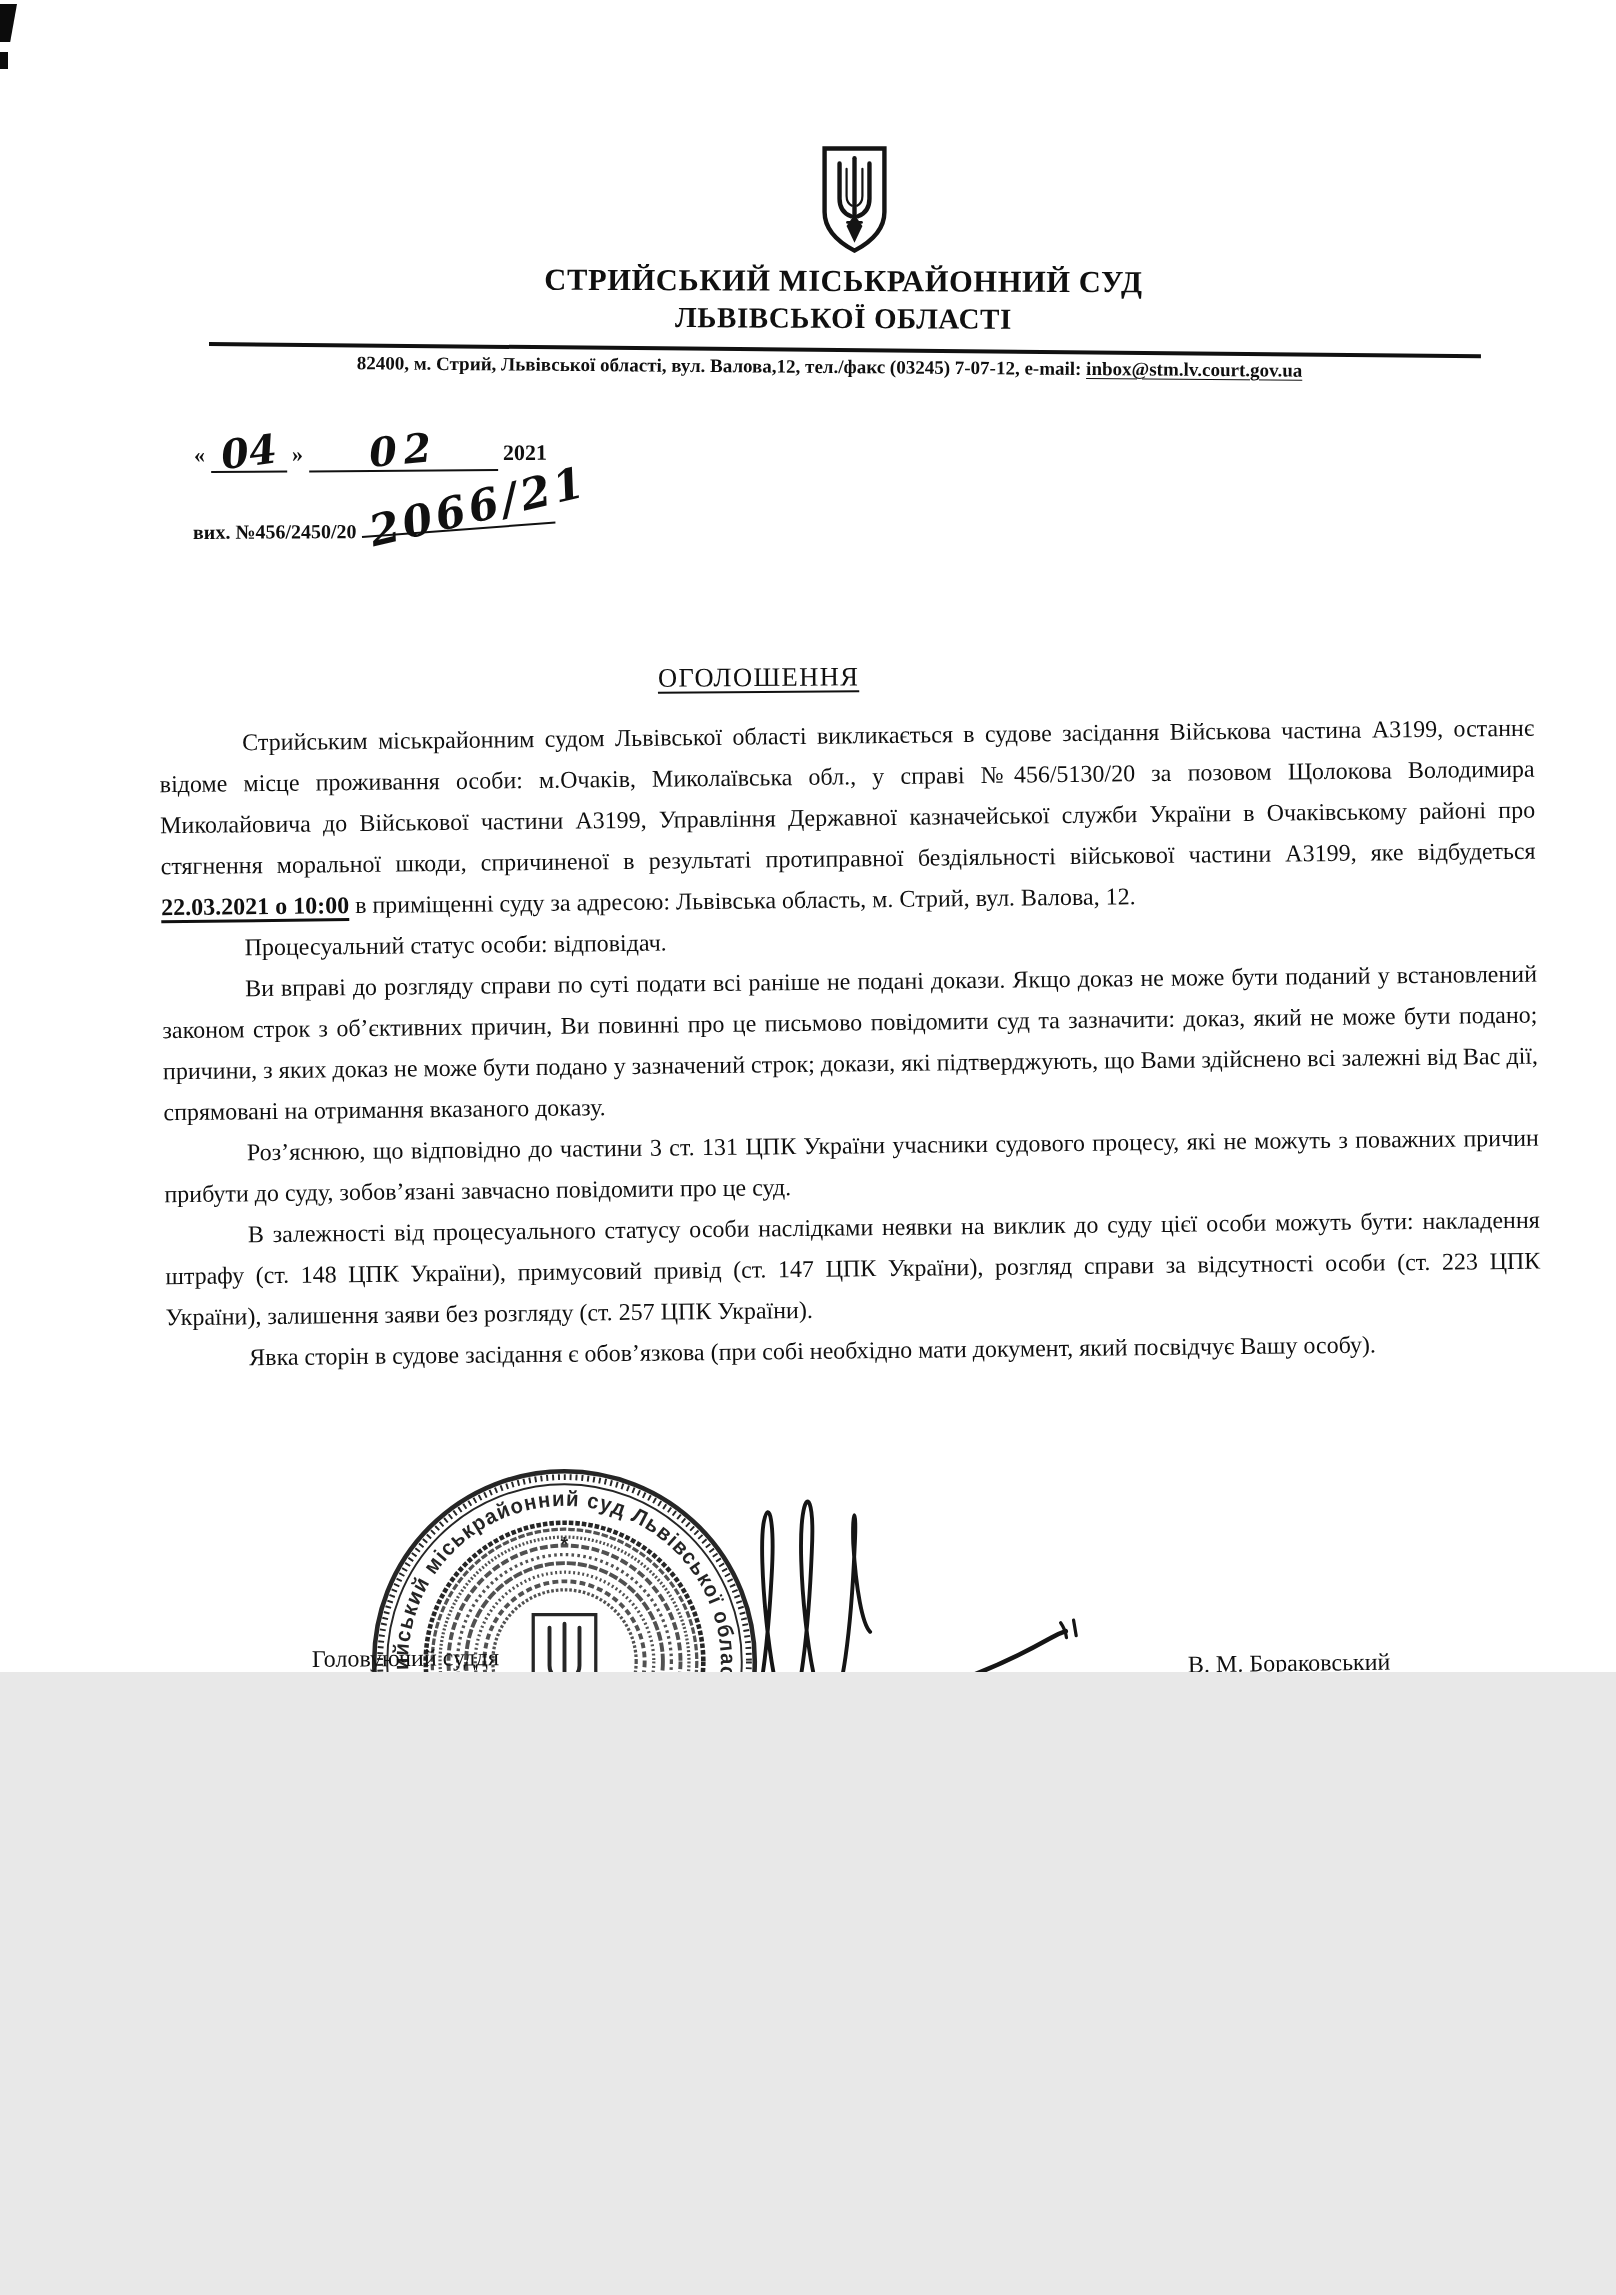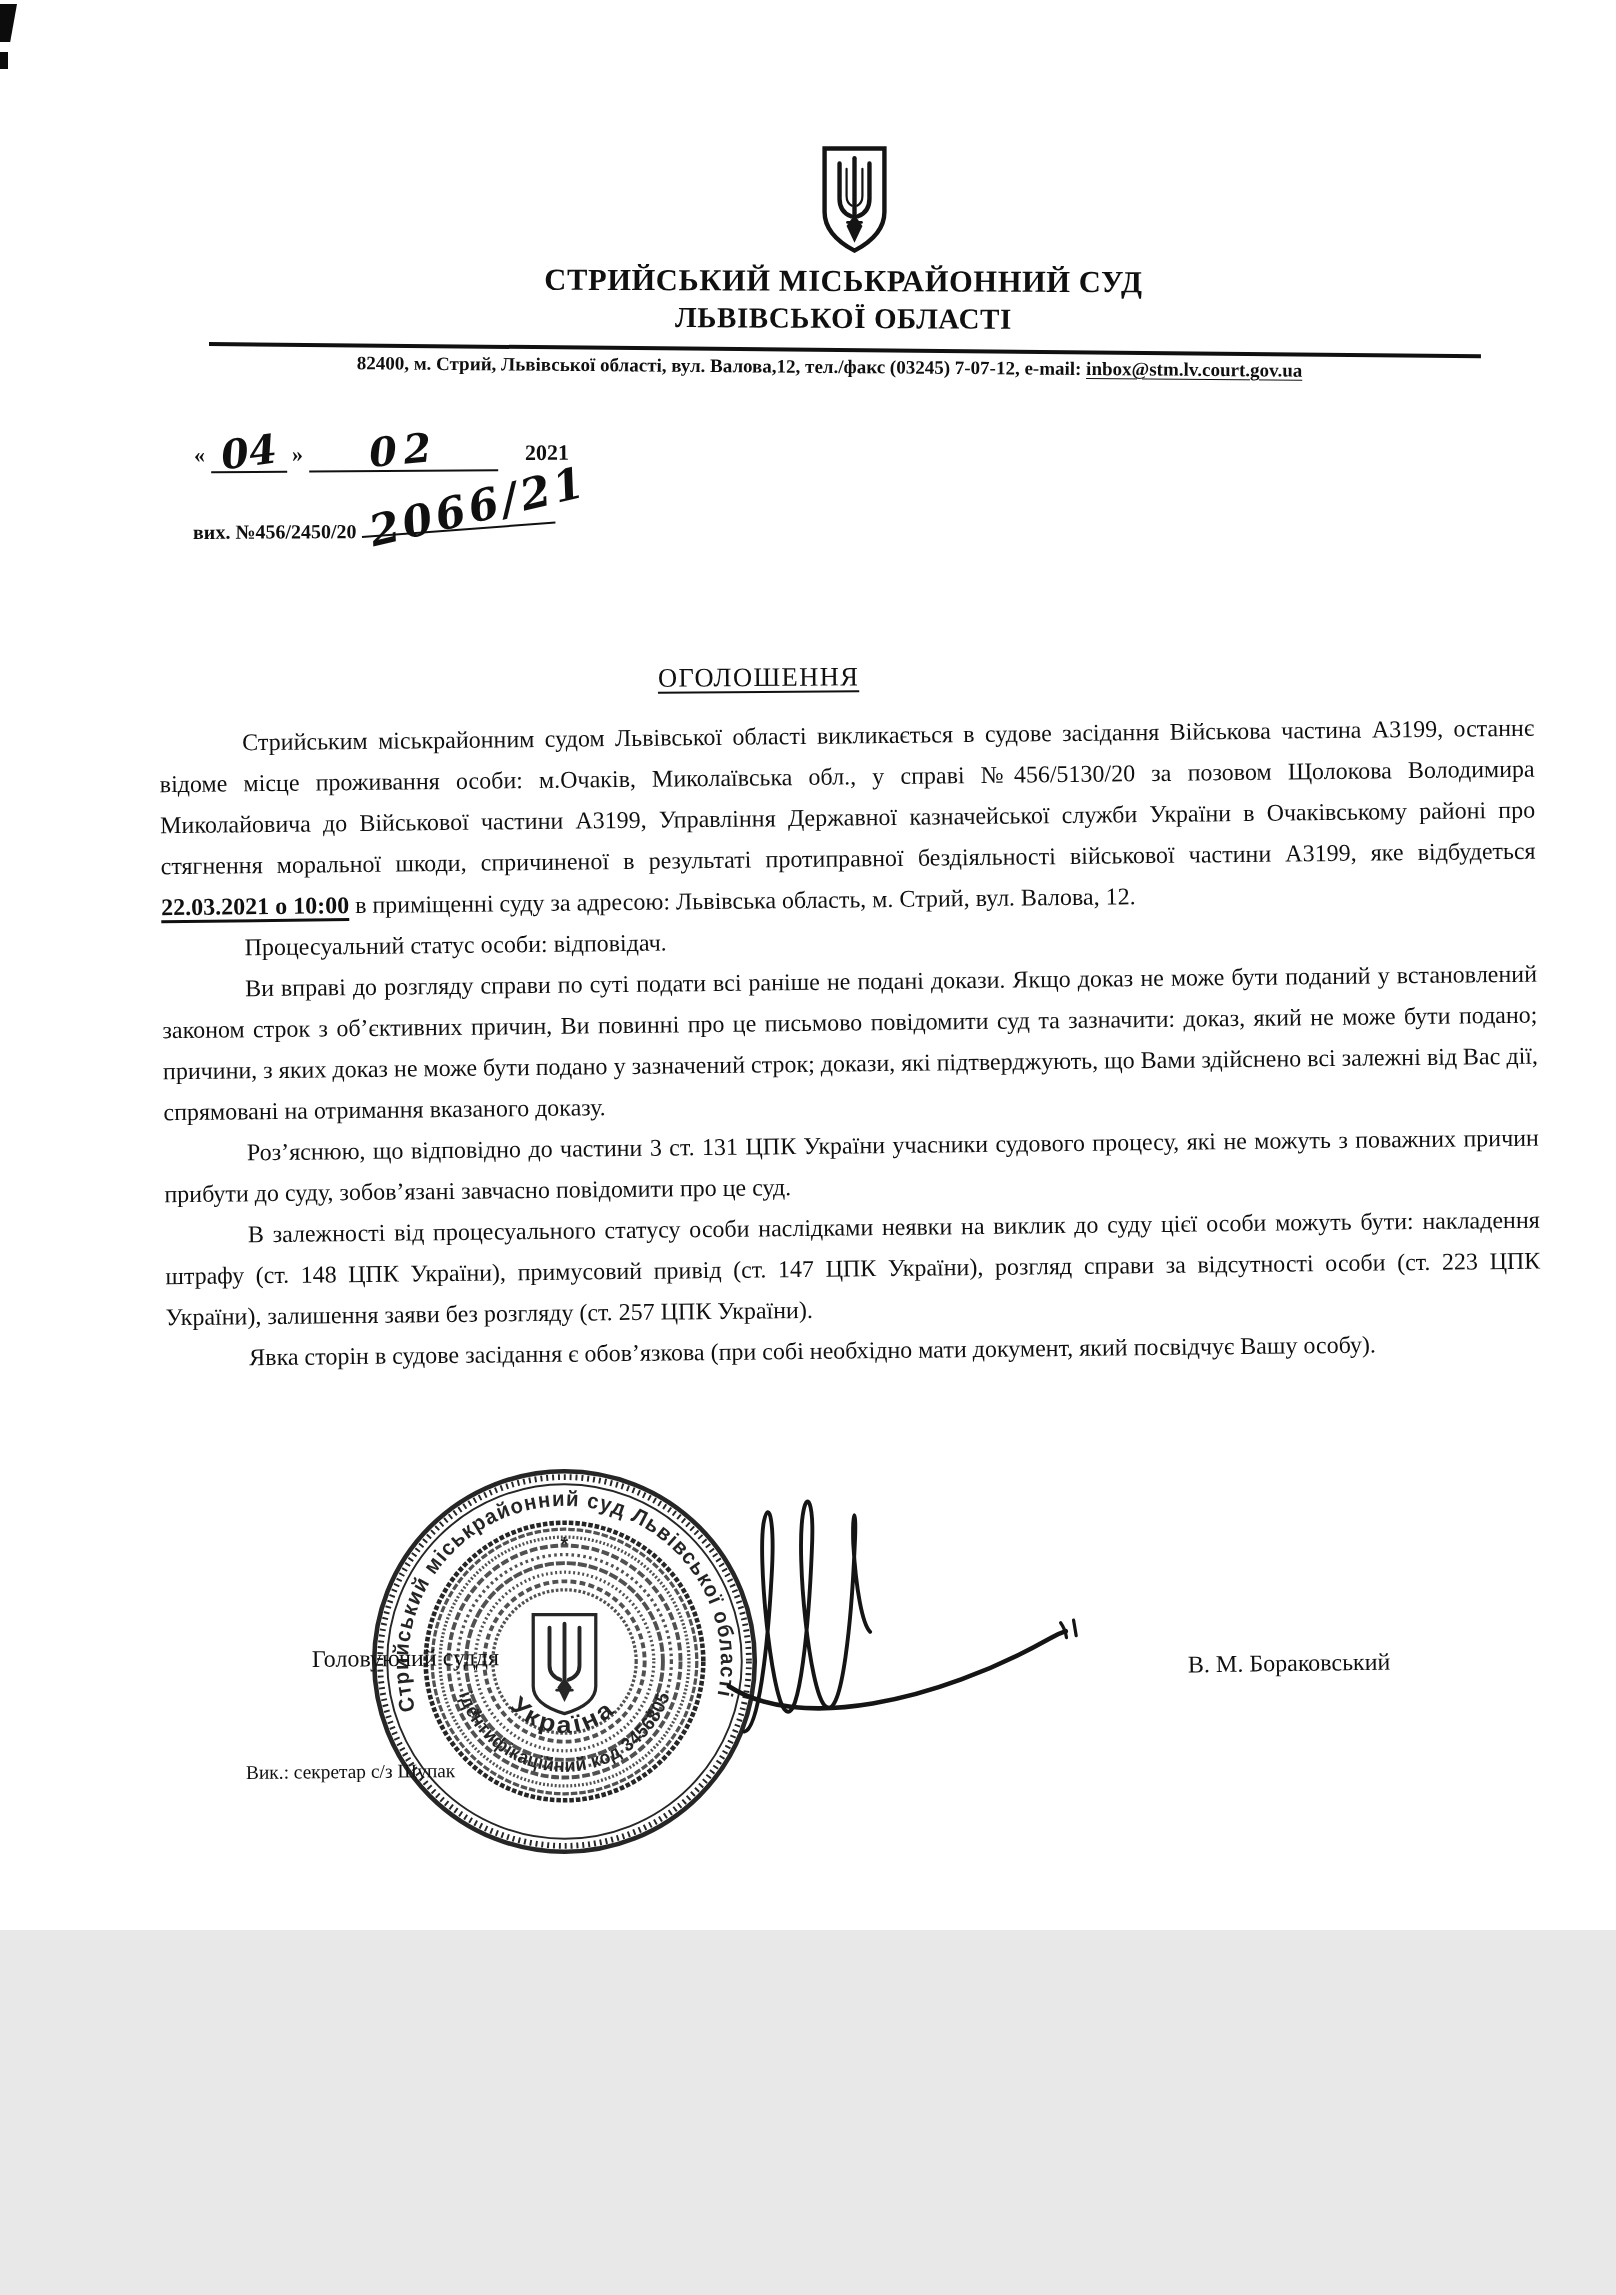--- a/index.html
+++ b/index.html
@@ -1,18 +1,18 @@
 <!DOCTYPE html>
 <html style="font-size:10.4px"><head>
 <meta charset="utf-8">
 <style>
   html,body{margin:0;padding:0;background:#e8e8e8;}
   *{box-sizing:border-box;}
   .page{
-    position:relative;width:1616px;height:1930px;background:#ffffff;
+    position:relative;width:1616px;height:1672px;background:#ffffff;
     font-family:"Liberation Serif","DejaVu Serif",serif;color:#101010;
     overflow:hidden;margin:0 auto;
   }
   
   .artifact{position:absolute;background:#0c0c0c;}
   .artifact.a1{left:0;top:3.9px;width:17px;height:38px;clip-path:polygon(0 0,100% 0,60% 100%,0 100%);}
   .artifact.a2{left:0;top:52px;width:8.4px;height:17px;}
   
   .emblem{position:absolute;left:806px;top:145px;width:97px;height:110px;}
   .court-title{position:absolute;left:71px;top:262px;width:1545px;text-align:center;
@@ -26,21 +26,21 @@
   .address .email{text-decoration:underline;text-decoration-thickness:1.3px;text-underline-offset:3.2px;}
   
   .date-row{position:absolute;left:194px;top:423px;font-size:22px;font-weight:600;
     transform:rotate(-0.4deg);white-space:nowrap;}
   .fill-line{display:inline-block;border-bottom:2.6px solid #111;text-align:center;vertical-align:baseline;}
   .day-line{width:76px;}
   .month-line{width:189px;}
   .hand{font-family:"DejaVu Serif",serif;font-style:italic;font-weight:700;display:inline-block;}
   .hand-day{font-size:40px;transform:rotate(-7deg);position:relative;top:3.9px;}
   .hand-month{font-size:40px;transform:rotate(-5deg);position:relative;top:2.6px;letter-spacing:6.5px;}
-  .year-print{margin-left:22px;}
+  .year-print{margin-left:0;}
   .vyh-row{position:absolute;left:193px;top:512px;font-size:20px;font-weight:600;
     transform:rotate(-0.3deg);white-space:nowrap;}
   .vyh-line{display:inline-block;width:194px;border-bottom:2.6px solid #111;position:relative;
     transform:rotate(-4deg);transform-origin:left bottom;vertical-align:baseline;height:26px;}
   .hand-number{position:absolute;left:6.5px;bottom:-3.9px;font-size:43px;transform:rotate(-9deg);
     white-space:nowrap;letter-spacing:3.9px;}
   
   .doc-title{position:absolute;left:0;top:662px;width:1517px;text-align:center;
     font-size:26.6px;letter-spacing:1.3px;transform:rotate(-0.4deg);}
   .doc-title span{text-decoration:underline;text-decoration-thickness:1.9px;text-underline-offset:5.2px;}

